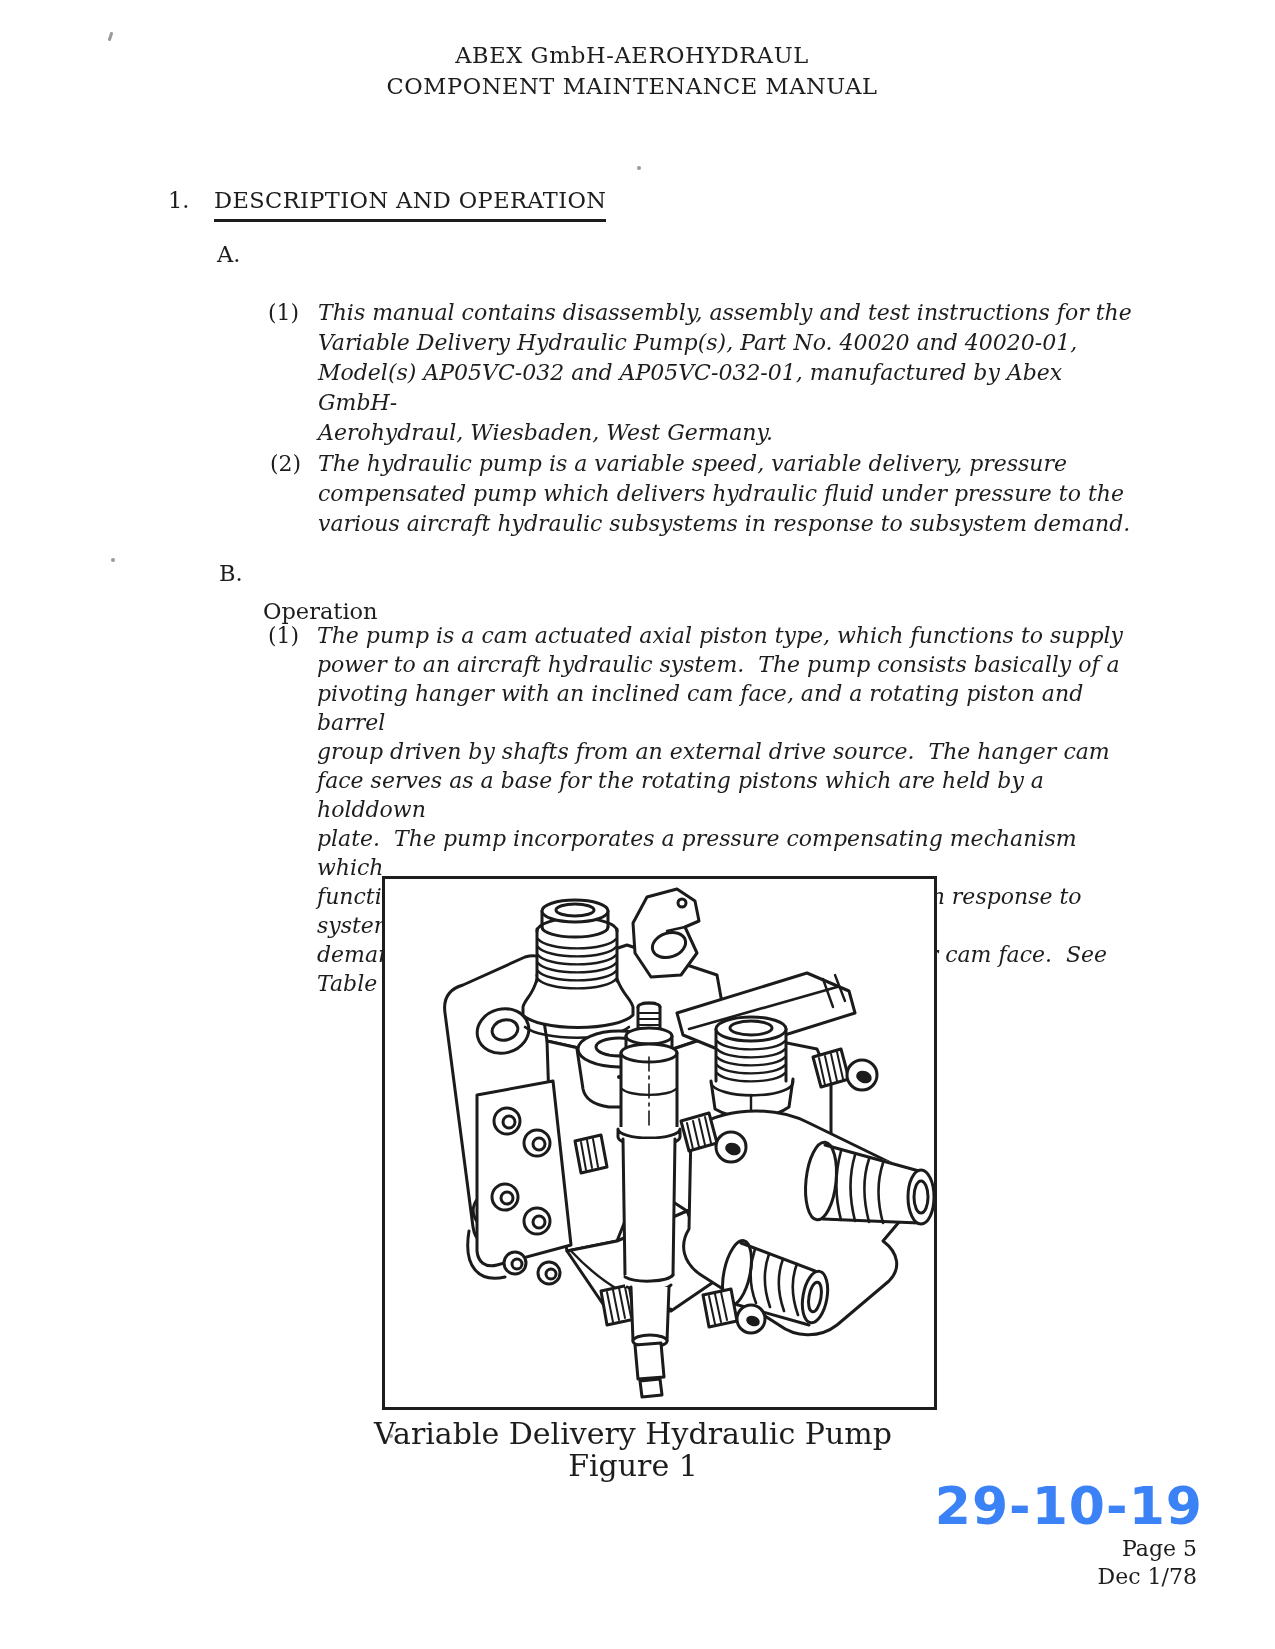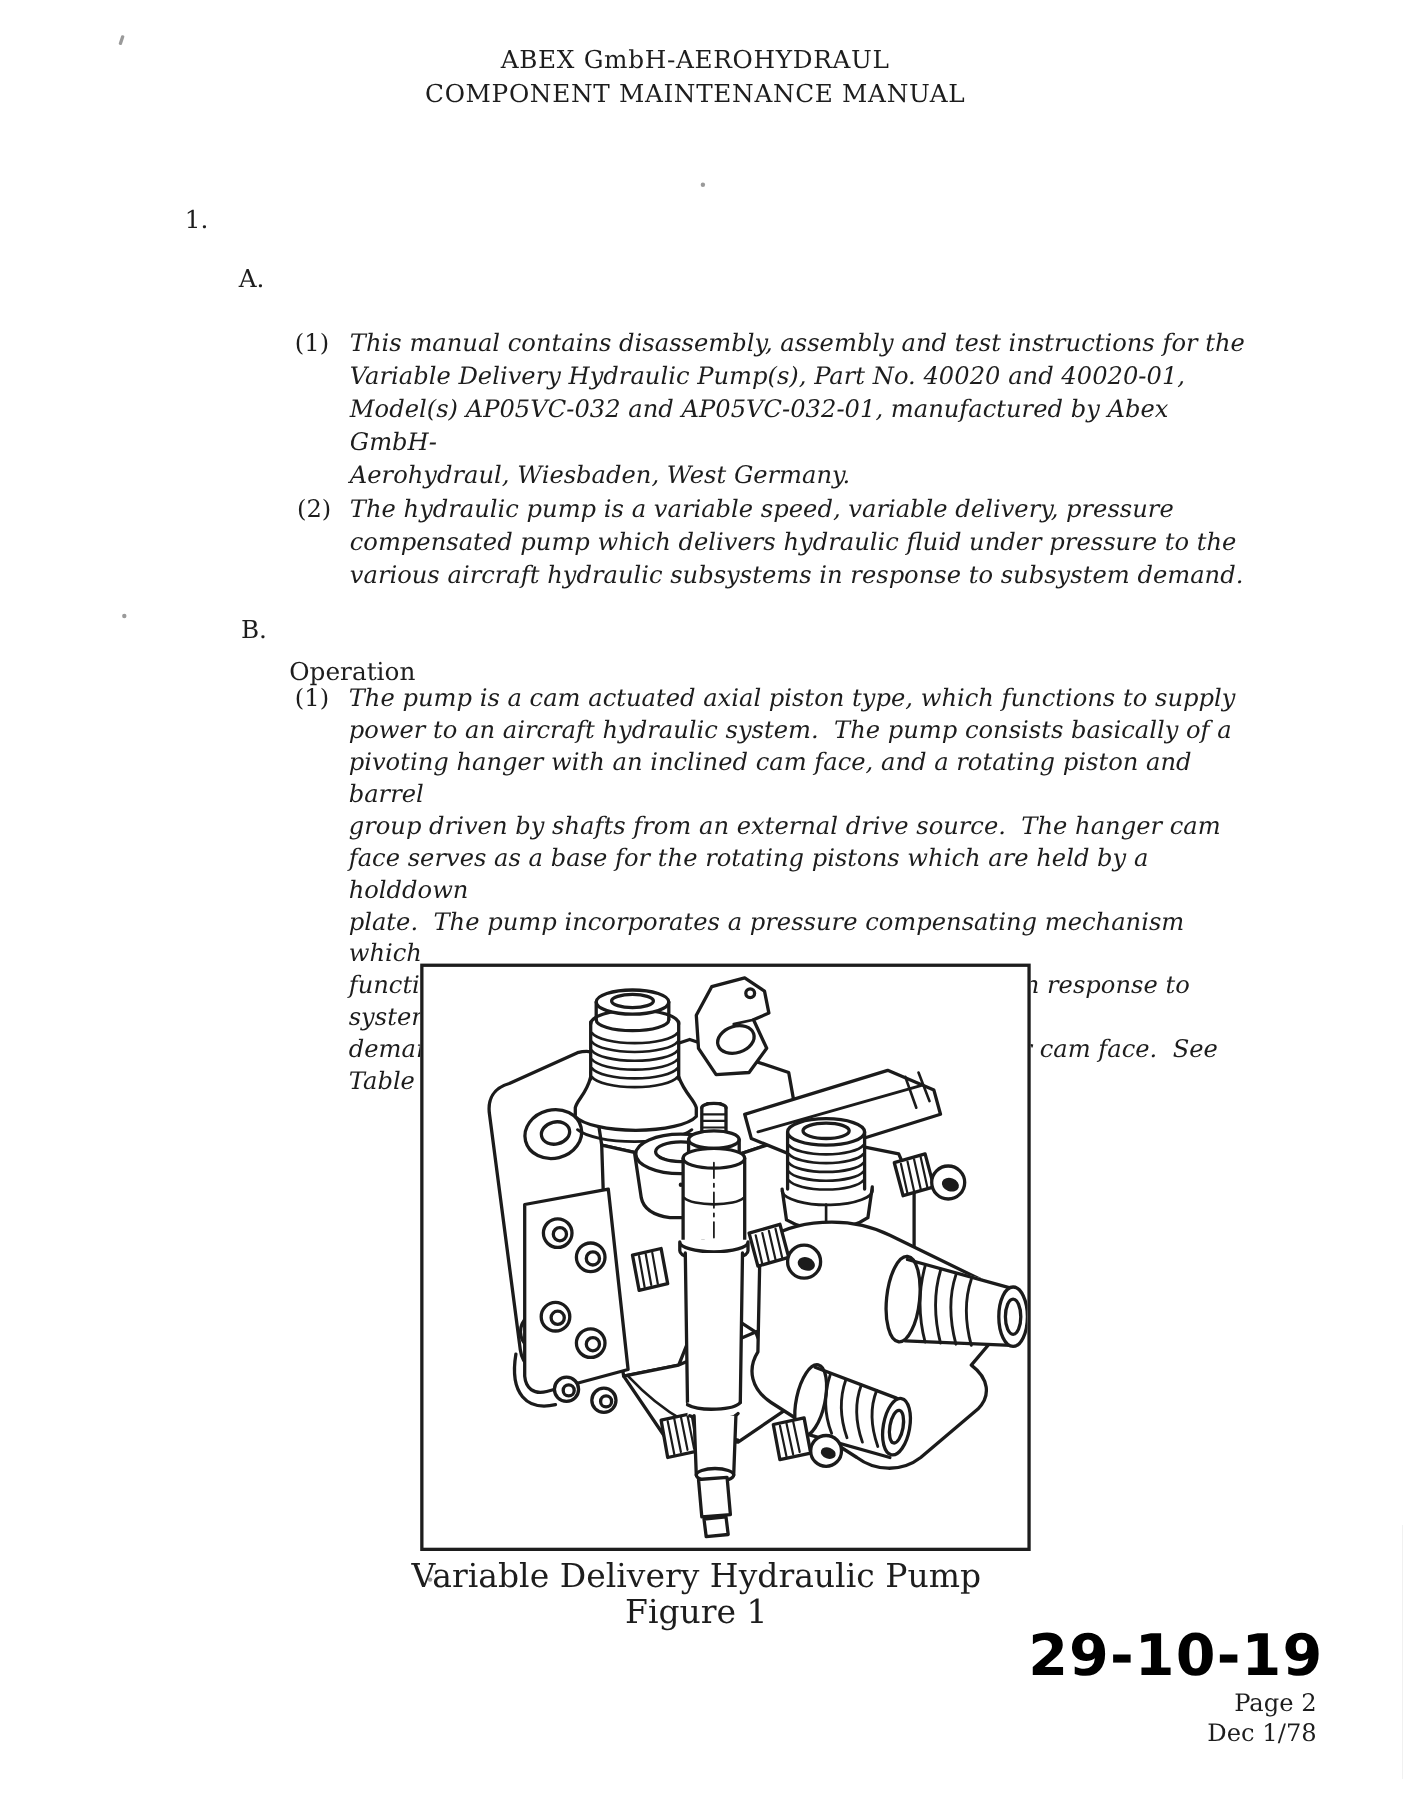--- a/index.html
+++ b/index.html
@@ -18,21 +18,21 @@
   .item-title{font-size:22.5px;line-height:28px;white-space:pre-wrap;}
   .list-marker{font-size:22px;line-height:30px;}
   .para{font-size:22px;line-height:30px;white-space:pre-wrap;width:828px;font-style:italic;}
   .para.tight{line-height:29px;}
   .figure-frame{left:382px;top:876px;width:549px;height:528px;
     border:3px solid #1d1d1d;background:#fff;}
   .figure-caption{left:0;top:1418px;width:1266px;text-align:center;
     font-size:30px;line-height:32px;}
   .ata-number{top:1476px;right:72px;
     font-family:"DejaVu Sans","Liberation Sans",sans-serif;
-    font-weight:bold;font-size:52px;letter-spacing:1px;color:#000000;}
+    font-weight:bold;font-size:52px;letter-spacing:1px;color:#3b82f6;}
   .footer-line{right:78px;font-size:22px;text-align:right;}
   .artifact{background:#9a9a9a;border-radius:50%;}
   .artifact.tick{border-radius:1px;transform:rotate(18deg);}
   svg .ink{stroke:#1b1b1b;stroke-width:3;fill:none;
     stroke-linecap:round;stroke-linejoin:round;}
 </style>
 </head>
 <body>
 
 <div class="page">
@@ -41,20 +41,21 @@
   <div class="abs artifact" style="top:166px;left:637px;width:4px;height:4px;"></div>
   <div class="abs artifact" style="top:558px;left:111px;width:4px;height:4px;"></div>
   <div class="abs artifact" style="top:1434px;left:389px;width:4px;height:4px;"></div>
 
   <div class="abs doc-header">
     <div>ABEX GmbH-AEROHYDRAUL</div>
     <div>COMPONENT MAINTENANCE MANUAL</div>
   </div>
 
   <span class="abs sec-num" style="top:186px;left:168px;">1.</span>
+  <span class="abs sec-title" style="top:186px;left:214px;">DESCRIPTION AND OPERATION</span>
 
   <span class="abs item-label" style="top:240px;left:217px;">A.</span>
 
   <span class="abs list-marker" style="top:298px;left:268px;">(1)</span>
   <div class="abs para" style="top:298px;left:318px;">This manual contains disassembly, assembly and test instructions for the
 Variable Delivery Hydraulic Pump(s), Part No. 40020 and 40020-01,
 Model(s) AP05VC-032 and AP05VC-032-01, manufactured by Abex GmbH-
 Aerohydraul, Wiesbaden, West Germany.</div>
 
   <span class="abs list-marker" style="top:449px;left:270px;">(2)</span>
@@ -206,16 +207,16 @@
       </g>
     </svg>
   </div>
 
   <div class="abs figure-caption">
     <div>Variable Delivery Hydraulic Pump</div>
     <div>Figure 1</div>
   </div>
 
   <div class="abs ata-number">29-10-19</div>
-  <div class="abs footer-line" style="top:1536px;">Page 2</div>
+  <div class="abs footer-line" style="top:1536px;">Page 5</div>
   <div class="abs footer-line" style="top:1564px;">Dec 1/78</div>
 
 </div>
 
 </body></html>

